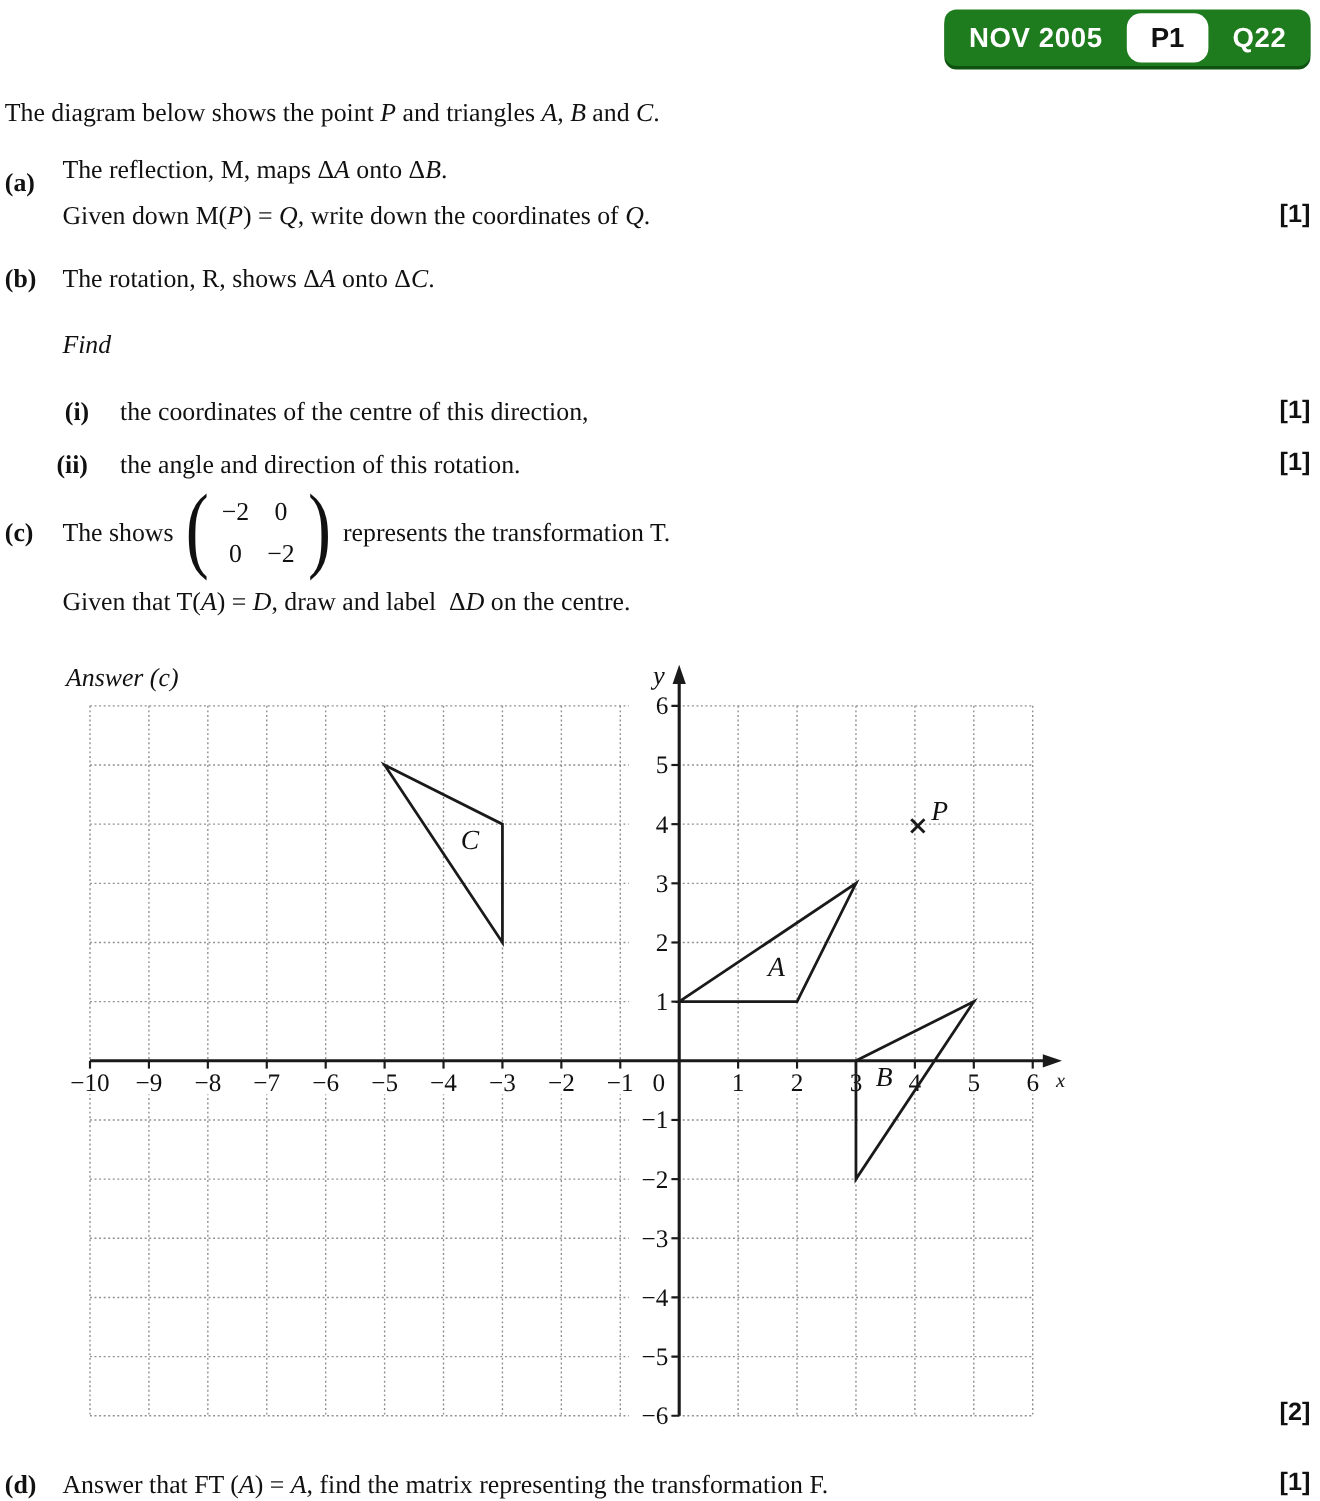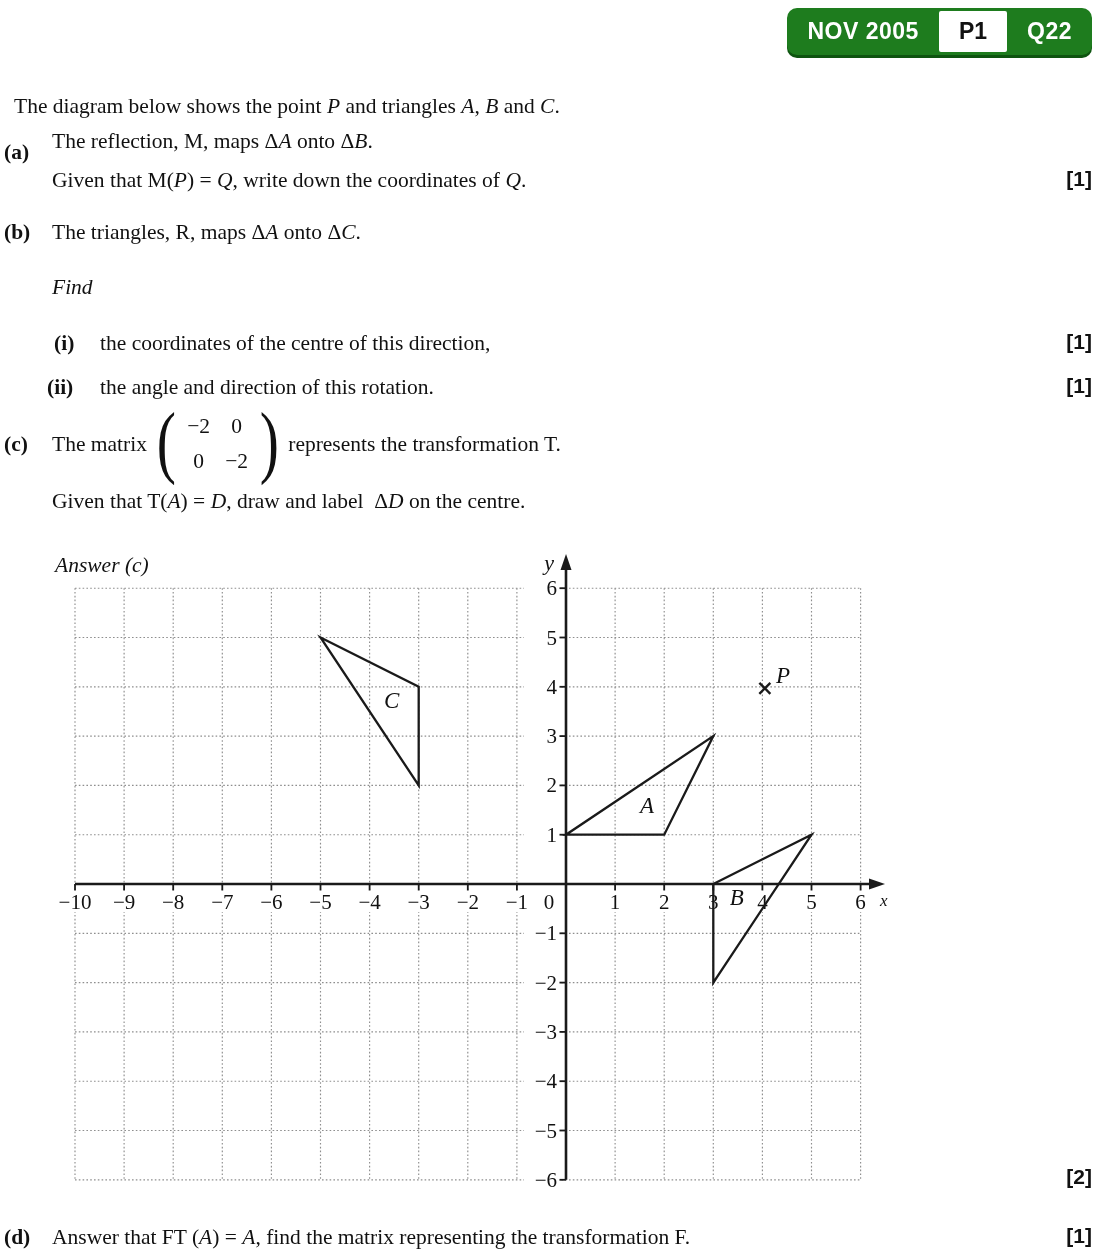--- a/index.html
+++ b/index.html
@@ -8,21 +8,21 @@
   .line{font-size:21.5px;line-height:27px;white-space:pre;}
   .it{font-style:italic;}
   .bold{font-weight:bold;}
   .mark{font-family:"Liberation Sans",sans-serif;font-weight:bold;font-size:21px;color:#111;}
   
   .badge{position:absolute;top:8px;right:8px;height:47px;background:var(--badge-green,#1e7c1e);
          border-radius:10px;display:flex;align-items:stretch;
          font-family:"Liberation Sans",sans-serif;font-weight:bold;font-size:23px;
          box-shadow:0 3px 0 var(--badge-green-dark,#0e5410);}
   .badge-seg{color:#fff;display:flex;align-items:center;padding:0 20px;letter-spacing:.5px;}
-  .badge-white{background:#fff;color:#111;margin:3px 0;border-radius:2px;padding:0 20px;display:flex;align-items:center;}
+  .badge-white{background:#fff;color:#111;margin:3px 0;border-radius:12px;padding:0 20px;display:flex;align-items:center;}
   
   .crow{display:flex;align-items:center;}
   .matrix{display:flex;align-items:center;margin:0 6px;}
   .paren{font-size:80px;line-height:72px;transform:scaleX(.72);font-weight:400;position:relative;top:-3px;}
   .mcells{display:grid;grid-template-columns:38px 38px;grid-auto-rows:35px;}
   .mcells span{display:flex;align-items:center;justify-content:center;font-size:21.5px;}
   .clabel{width:48px;flex:none;font-weight:bold;}
   
   .gl{stroke:var(--grid-line,#8e8e8e);stroke-width:1.15;stroke-dasharray:1.6 2.2;}
   .ax{stroke:var(--axis,#1a1a1a);stroke-width:2.6;}
@@ -36,42 +36,42 @@
 </style>
 </head>
 <body>
 
 <div class="badge">
   <div class="badge-seg">NOV 2005</div>
   <div class="badge-white">P1</div>
   <div class="badge-seg">Q22</div>
 </div>
 
-<div class="abs line" style="left:14px;top:81px;margin-top:12px;"><span>The diagram below shows the point </span><span class="it">P</span><span> and triangles </span><span class="it">A</span><span>, </span><span class="it">B</span><span> and </span><span class="it">C</span><span>.</span></div>
+<div class="abs line" style="left:4px;top:81px;"><span>The diagram below shows the point </span><span class="it">P</span><span> and triangles </span><span class="it">A</span><span>, </span><span class="it">B</span><span> and </span><span class="it">C</span><span>.</span></div>
 
 <div class="abs line bold" style="left:4px;top:139px;">(a)</div>
 <div class="abs line" style="left:52px;top:128px;"><span>The reflection, M, maps Δ</span><span class="it">A</span><span> onto Δ</span><span class="it">B</span><span>.</span></div>
-<div class="abs line" style="left:52px;top:167px;"><span>Given that M(</span><span class="it">P</span><span>) = </span><span class="it">Q</span><span>, write down the coordinates of </span><span class="it">Q</span><span>.</span></div>
+<div class="abs line" style="left:52px;top:167px;"><span>Given down M(</span><span class="it">P</span><span>) = </span><span class="it">Q</span><span>, write down the coordinates of </span><span class="it">Q</span><span>.</span></div>
 <div class="abs mark" style="right:8px;top:167px;">[1]</div>
 
 <div class="abs line bold" style="left:4px;top:219px;">(b)</div>
-<div class="abs line" style="left:52px;top:219px;"><span>The triangles, R, maps Δ</span><span class="it">A</span><span> onto Δ</span><span class="it">C</span><span>.</span></div>
+<div class="abs line" style="left:52px;top:219px;"><span>The rotation, R, shows Δ</span><span class="it">A</span><span> onto Δ</span><span class="it">C</span><span>.</span></div>
 <div class="abs line" style="left:52px;top:274px;font-style:italic;">Find</div>
 
 <div class="abs line bold" style="left:54px;top:330px;">(i)</div>
 <div class="abs line" style="left:100px;top:330px;"><span>the coordinates of the centre of this direction,</span></div>
 <div class="abs mark" style="right:8px;top:330px;">[1]</div>
 
 <div class="abs line bold" style="left:47px;top:374px;">(ii)</div>
 <div class="abs line" style="left:100px;top:374px;"><span>the angle and direction of this rotation.</span></div>
 <div class="abs mark" style="right:8px;top:374px;">[1]</div>
 
 <div class="abs crow" style="left:4px;top:404px;height:80px;">
   <span class="line clabel">(c)</span>
-  <span class="line">The matrix</span>
+  <span class="line">The shows</span>
   <span class="matrix">
     <span class="paren">(</span>
     <span class="mcells">
       <span>−2</span>
       <span>0</span>
       <span>0</span>
       <span>−2</span>
     </span>
     <span class="paren">)</span>
   </span>

